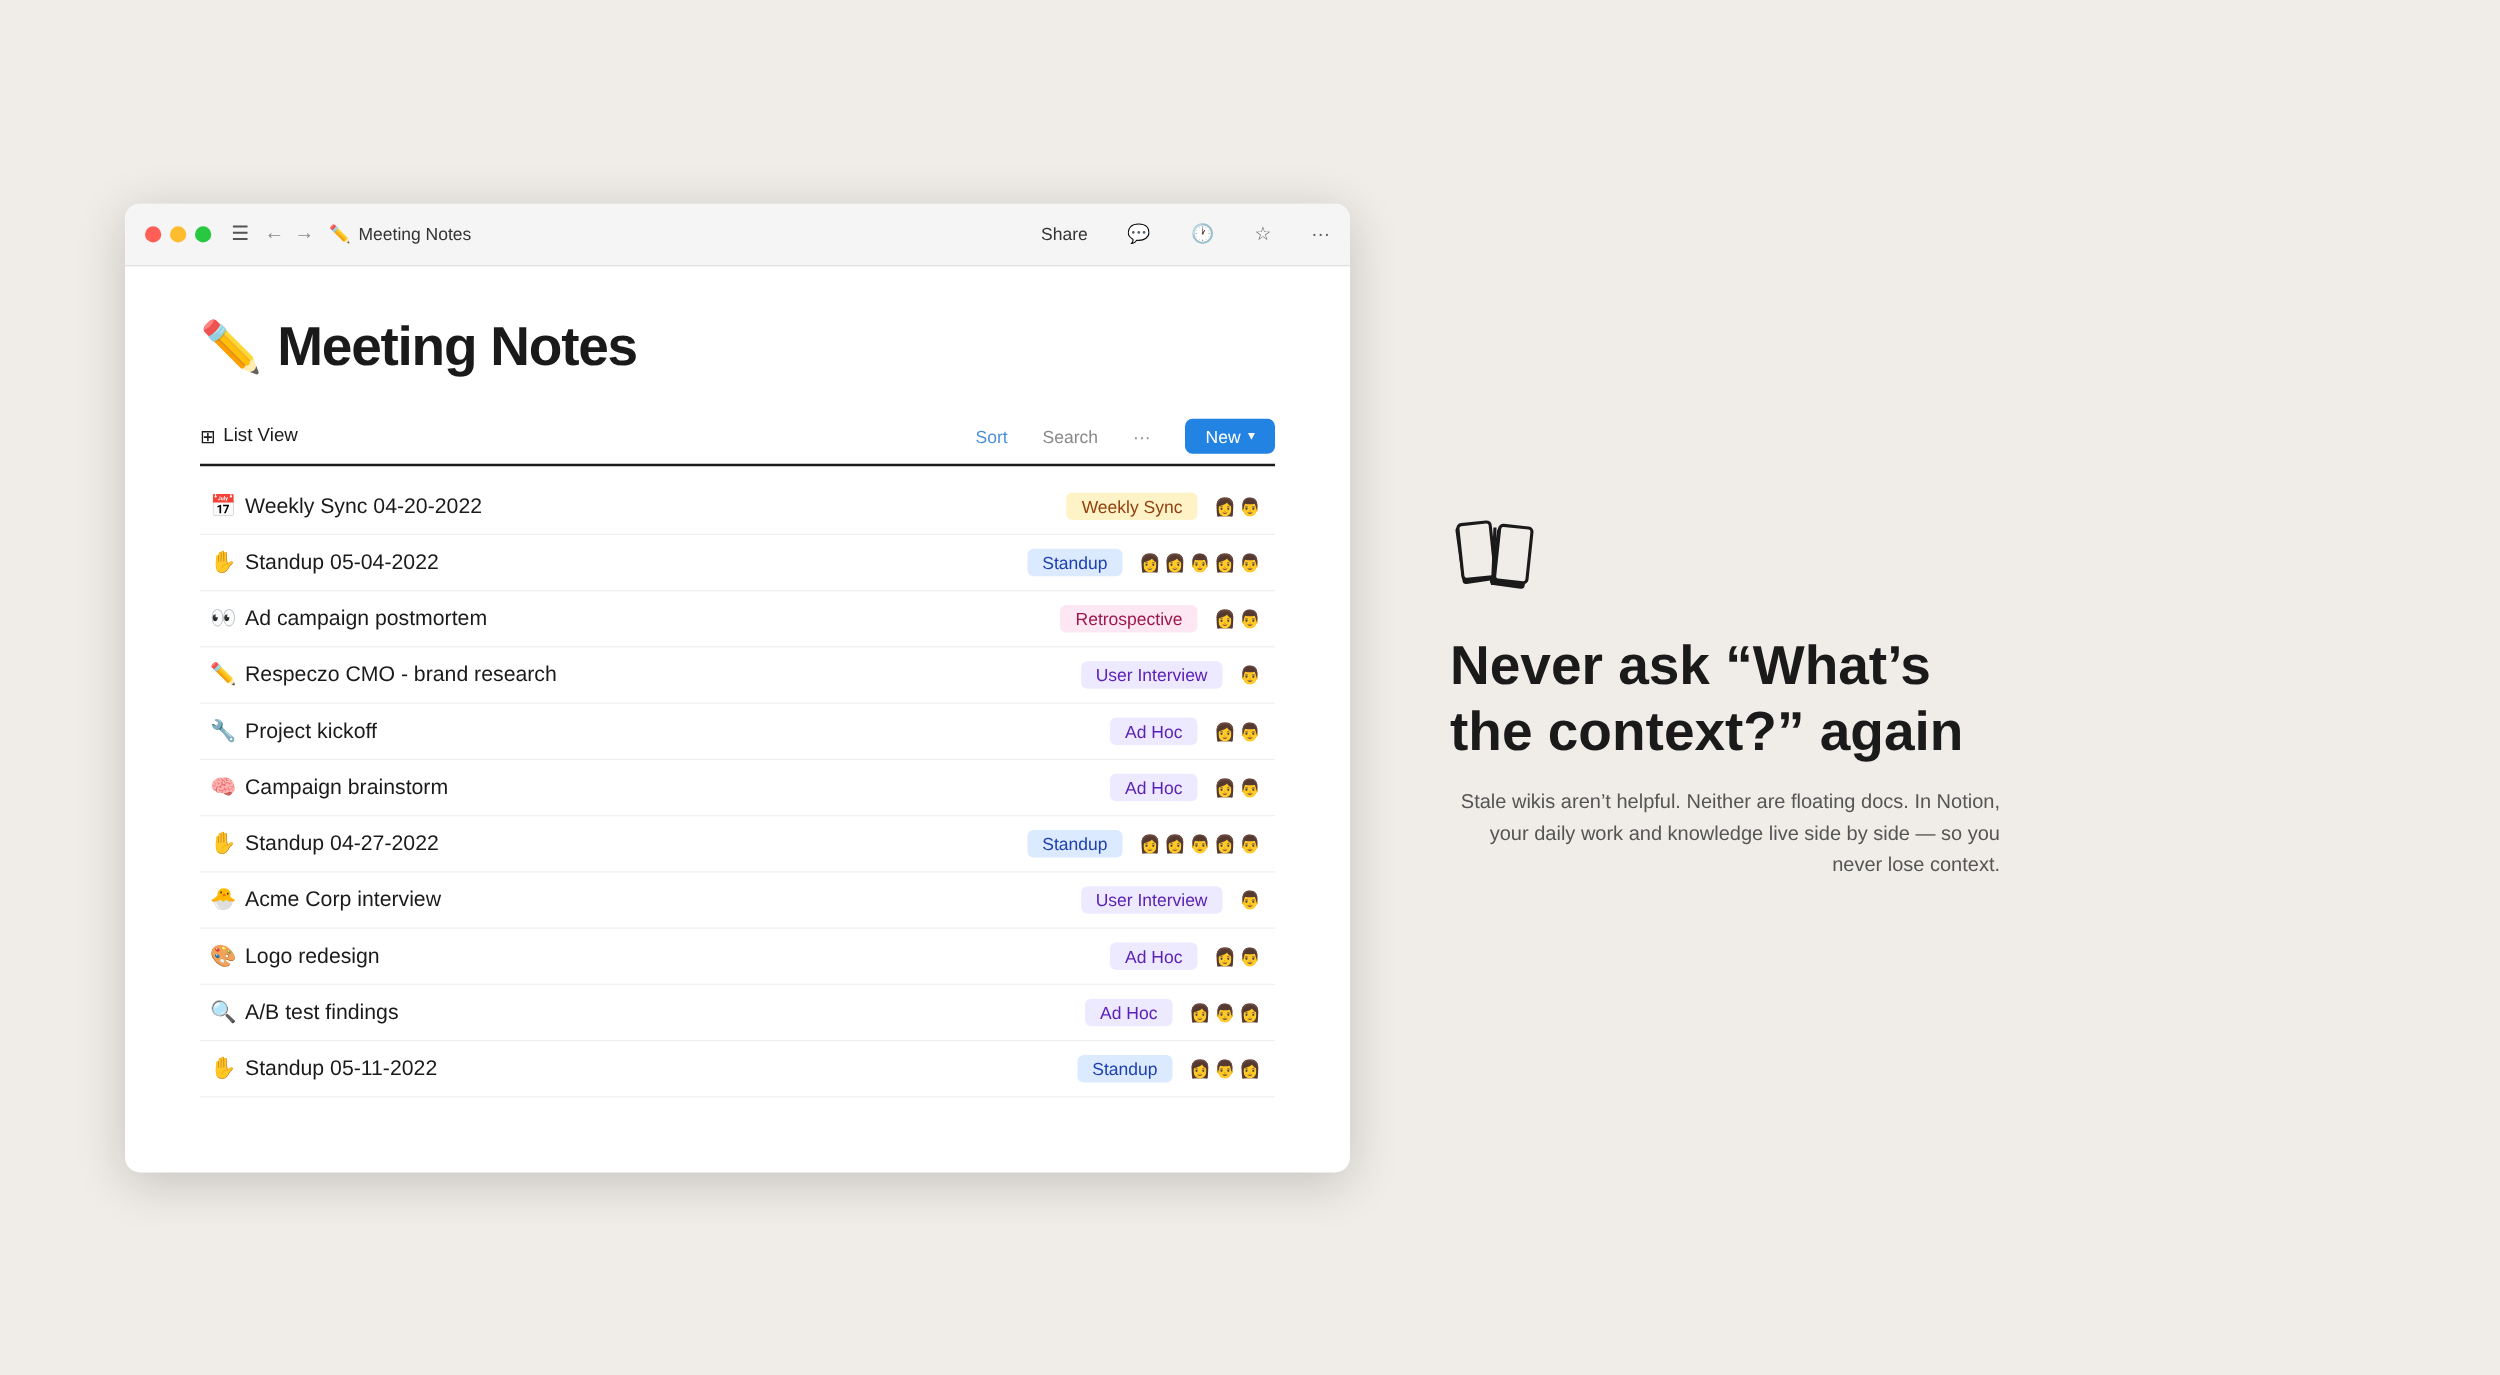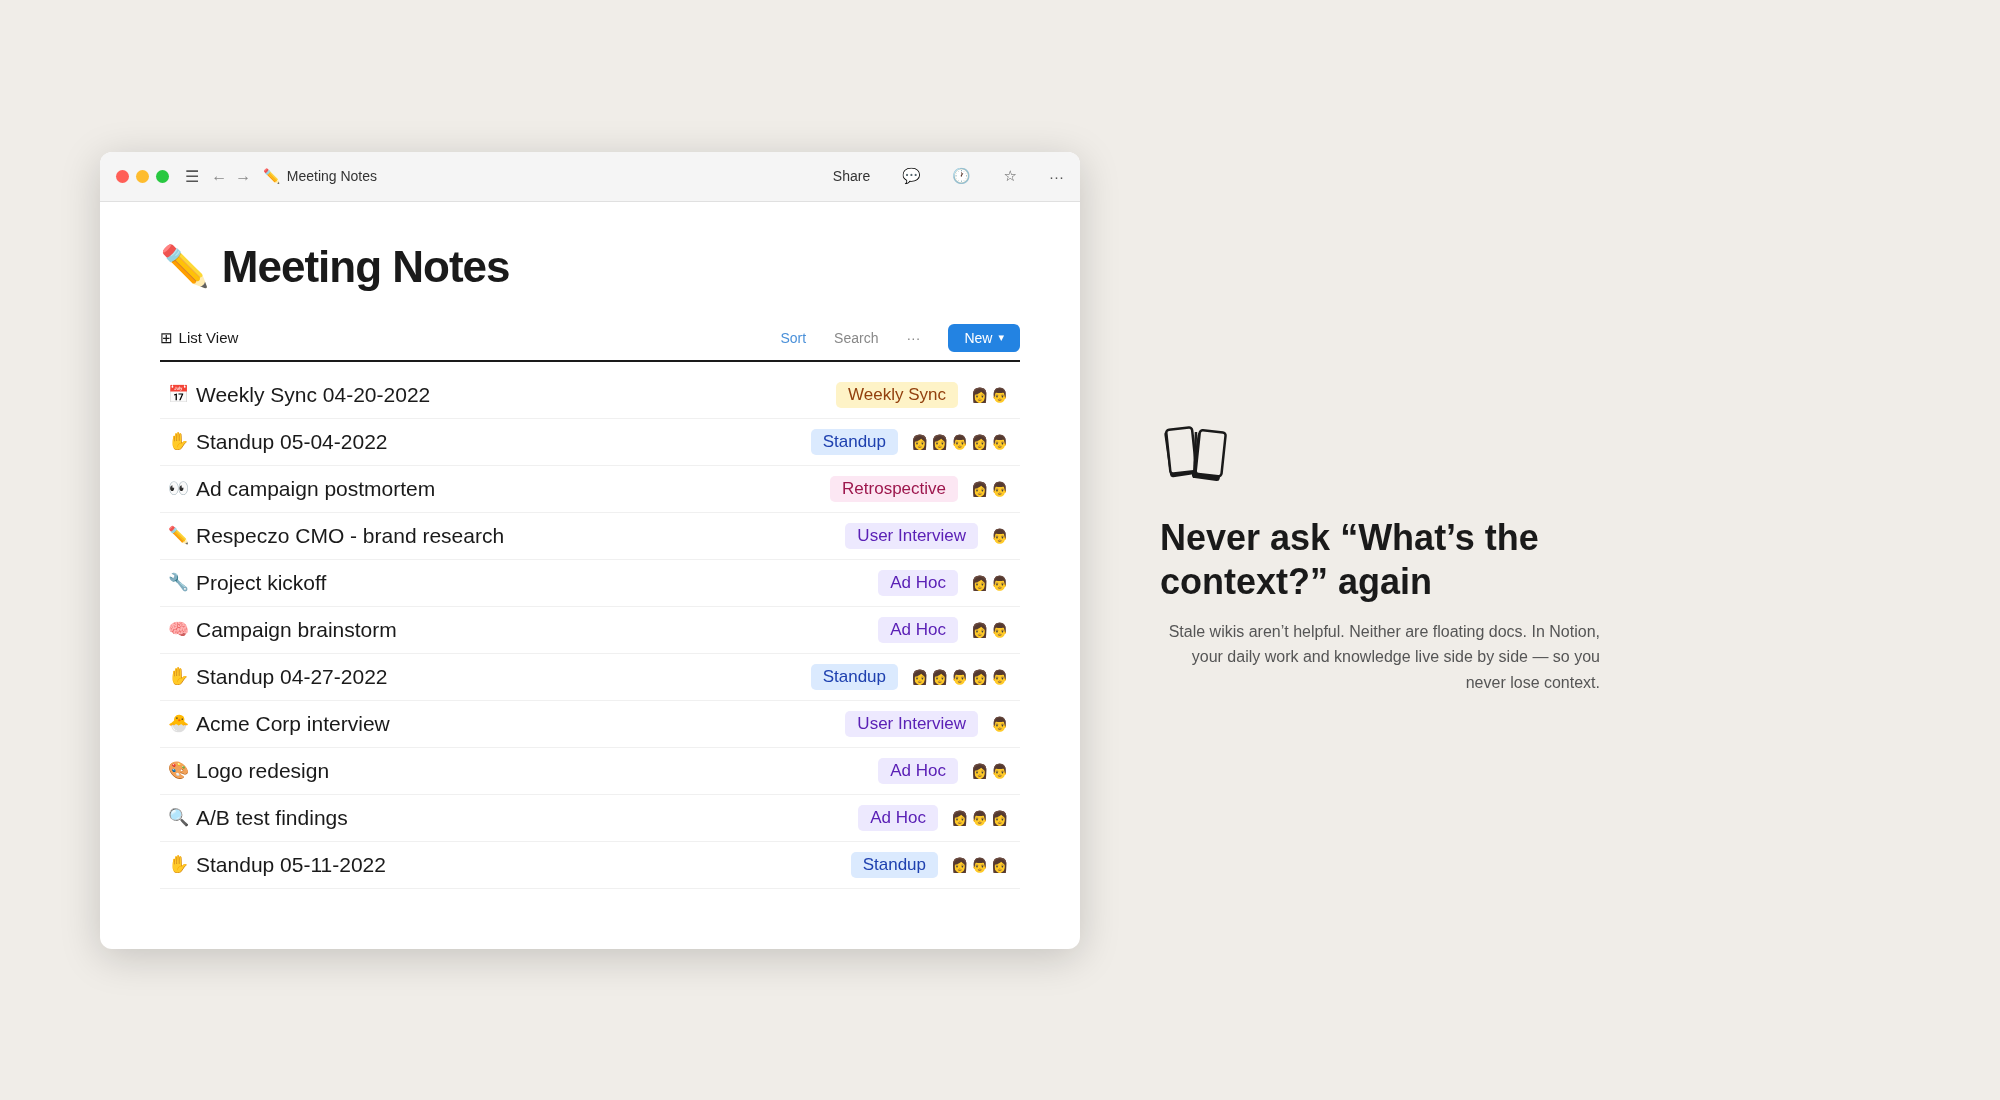--- a/index.html
+++ b/index.html
@@ -210,37 +210,37 @@
       transition: background 0.1s;
     }
 
     .item-emoji {
       font-size: 17px;
       width: 28px;
       flex-shrink: 0;
     }
 
     .item-title {
-      font-size: 21px;
+      font-size: 17px;
       color: #1a1a1a;
       flex: 1;
       font-weight: 400;
     }
 
     .item-right {
       display: flex;
       align-items: center;
       gap: 10px;
       margin-left: auto;
     }
 
     .tag {
       padding: 3px 12px;
       border-radius: 5px;
-      font-size: 17px;
+      font-size: 14px;
       font-weight: 500;
       white-space: nowrap;
     }
 
     .tag-weekly-sync { background: #fef3c7; color: #92400e; }
     .tag-standup { background: #dbeafe; color: #1e40af; }
     .tag-retrospective { background: #fce7f3; color: #9d174d; }
     .tag-user-interview { background: #ede9fe; color: #5b21b6; }
     .tag-ad-hoc { background: #ede9fe; color: #5b21b6; text-align: center; }
 
@@ -269,21 +269,21 @@
       padding: 20px 0 0 0;
     }
 
     .right-panel-book {
       width: 72px;
       height: 64px;
       margin-bottom: 24px;
     }
 
     .right-panel-title {
-      font-size: 36px;
+      font-size: 44px;
       font-weight: 800;
       color: #1a1a1a;
       line-height: 1.2;
       margin-bottom: 16px;
       max-width: 440px;
     }
 
     .right-panel-text {
       font-size: 16px;
       color: #555;

